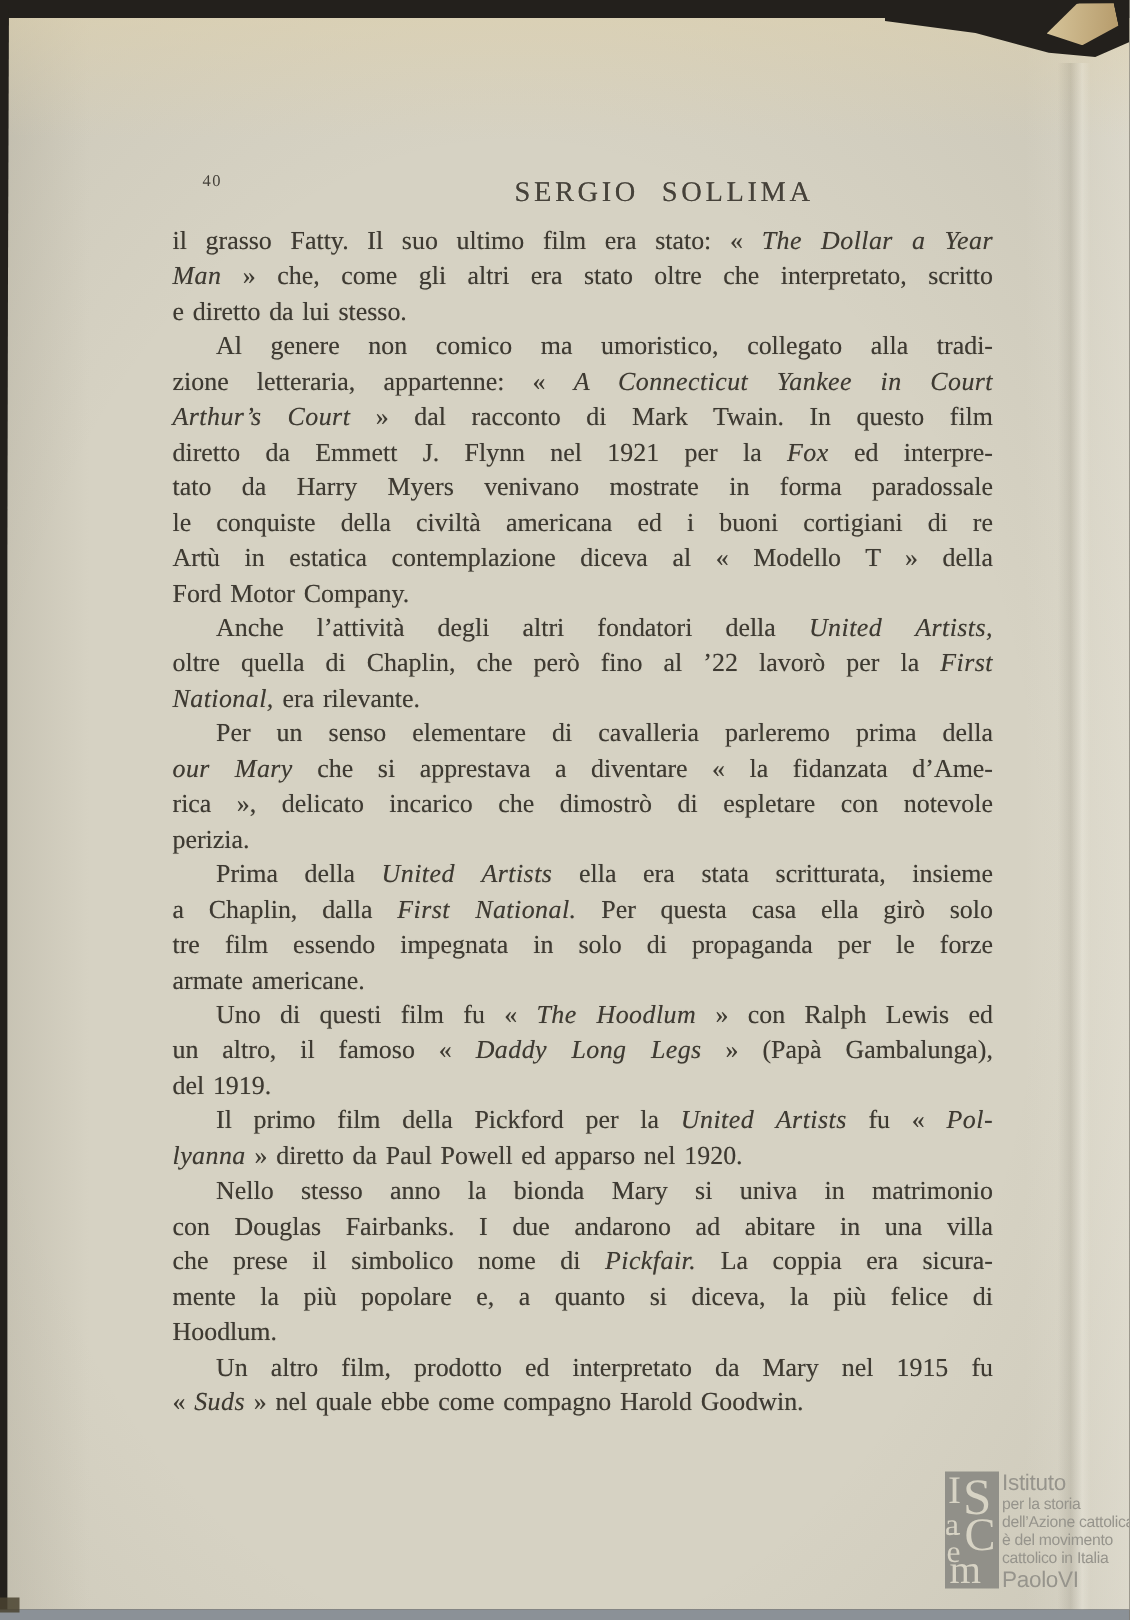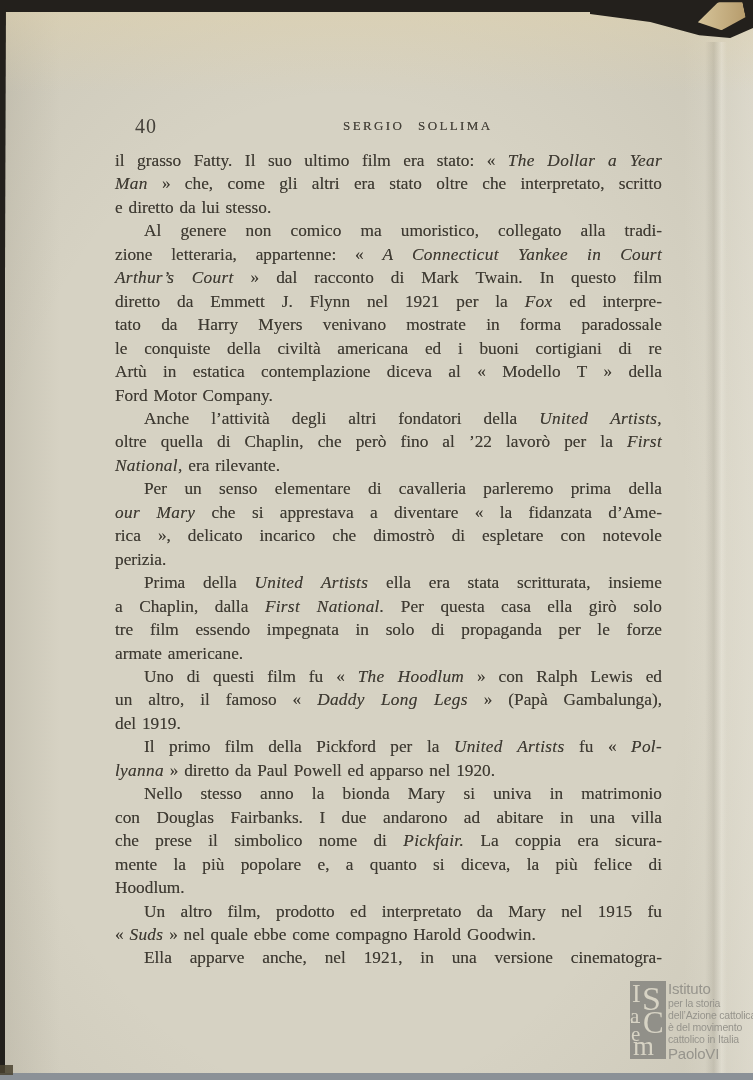--- a/index.html
+++ b/index.html
@@ -42,25 +42,25 @@
   }
   .strip-bottom{
     position:absolute;left:0;right:0;bottom:0;height:7px;background:#8b9197;
   }
   .blot-bl{
     position:absolute;left:0;bottom:5px;width:13px;height:10px;background:#4a4330;opacity:.85;
   }
   
   .pagenum{
     position:absolute;left:130px;top:103px;
-    font-size:20px;color:#45413a;letter-spacing:1px;
+    font-size:11px;color:#45413a;letter-spacing:1px;
   }
   .runhead{
     position:absolute;left:338px;top:106px;
-    font-size:13px;color:#46423a;letter-spacing:2.4px;word-spacing:8px;
+    font-size:19px;color:#46423a;letter-spacing:2.4px;word-spacing:8px;
     text-shadow:0 0 .4px rgba(70,66,58,.7);
   }
   
   .bodytext{
     position:absolute;left:110px;top:137px;width:547px;
     font-size:17.3px;color:#3e3a32;
     text-shadow:0 0 .45px rgba(62,58,50,.55);
     word-spacing:1.5px;
   }
   .line{
@@ -134,21 +134,20 @@
         <div class="line pend"><span>del 1919.</span></div>
         <div class="line indent"><span>Il primo film della Pickford per la </span><em>United Artists</em><span> fu « </span><em>Pol-</em></div>
         <div class="line pend"><em>lyanna</em><span> » diretto da Paul Powell ed apparso nel 1920.</span></div>
         <div class="line indent"><span>Nello stesso anno la bionda Mary si univa in matrimonio</span></div>
         <div class="line"><span>con Douglas Fairbanks. I due andarono ad abitare in una villa</span></div>
         <div class="line"><span>che prese il simbolico nome di </span><em>Pickfair.</em><span> La coppia era sicura-</span></div>
         <div class="line"><span>mente la più popolare e, a quanto si diceva, la più felice di</span></div>
         <div class="line pend"><span>Hoodlum.</span></div>
         <div class="line indent"><span>Un altro film, prodotto ed interpretato da Mary nel 1915 fu</span></div>
         <div class="line pend"><span>« </span><em>Suds</em><span> » nel quale ebbe come compagno Harold Goodwin.</span></div>
-        <div class="line indent"><span>Ella apparve anche, nel 1921, in una versione cinematogra-</span></div>
       </div>
 
     <div class="wm">
       <div class="wm-box">
         <span class="wl-i">I</span>
         <span class="wl-s">S</span>
         <span class="wl-a">a</span>
         <span class="wl-c">C</span>
         <span class="wl-e">e</span>
         <span class="wl-m">m</span>

